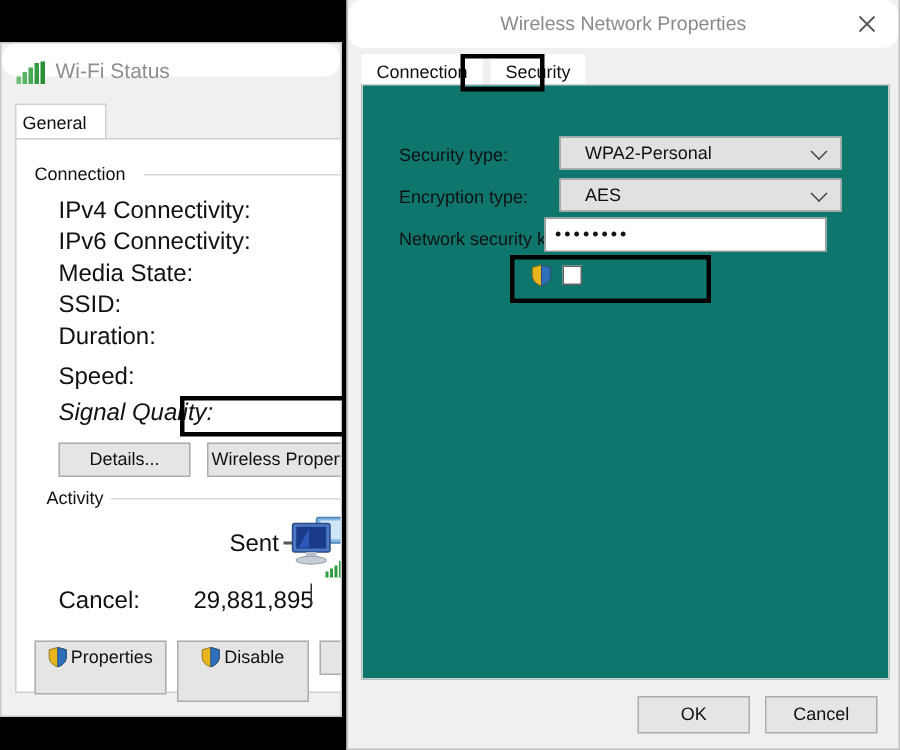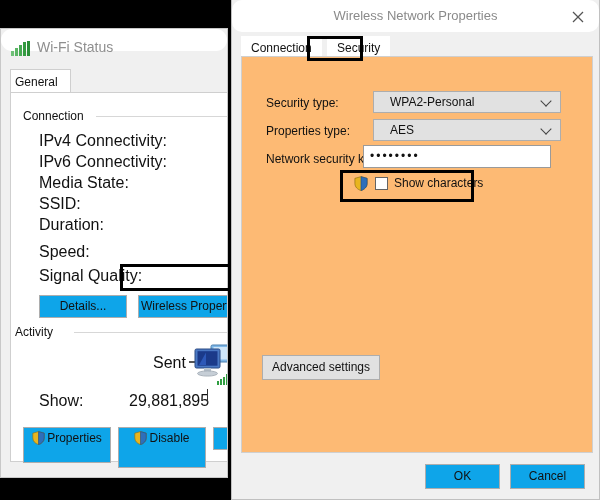--- a/index.html
+++ b/index.html
@@ -58,21 +58,21 @@
     background:#ffffff;
     border:1px solid #cfcfcf;
     box-sizing:border-box;
   }
   .grp-label{position:absolute;font-size:12px;color:#111;background:#ffffff;padding-right:6px;}
   .grp-line{position:absolute;height:1px;background:#d7d7d7;}
   .kv-label{position:absolute;font-size:16px;color:#111;white-space:nowrap;}
 
   .win-btn{
     position:absolute;
-    background:#0ea5e9;
+    background:#e5e5e5;
     border:1px solid #adadad;
     box-sizing:border-box;
     font-family:"Liberation Sans","DejaVu Sans",sans-serif;
     font-size:12px;color:#111;
     text-align:center;
     cursor:default;
     white-space:nowrap;
     overflow:hidden;
   }
   .shield{
@@ -113,21 +113,21 @@
     position:absolute;top:4px;
     padding:5px 10px 6px 10px;
     font-size:12px;color:#111;
     background:#ffffff;
     box-sizing:border-box;height:24px;white-space:nowrap;
   }
   #wnp-tab-connection{left:0px;}
   #wnp-tab-security{left:86px;}
   #wnp-panel{
     position:absolute;left:9px;top:56px;width:352px;height:397px;
-    background:#fdba74;border:1px solid #cfcfcf;box-sizing:border-box;
+    background:#0f766e;border:1px solid #cfcfcf;box-sizing:border-box;
   }
   .field-label{position:absolute;font-size:12px;color:#111;white-space:nowrap;}
   .combo{
     position:absolute;height:22px;
     background:#e1e1e1;border:1px solid #adadad;box-sizing:border-box;
     font-size:12px;color:#111;line-height:20px;padding-left:16px;
   }
   .combo .chev{
     position:absolute;right:7px;top:3px;width:12px;height:12px;
   }
@@ -177,32 +177,32 @@
   <div id="wifi-panel">
     <div class="grp-label" style="left:12px;top:16px;">Connection</div>
     <div class="grp-line" style="left:85px;top:23px;width:300px;"></div>
 
     <div class="kv-label" style="left:28px;top:39px;">IPv4 Connectivity:</div>
     <div class="kv-label" style="left:28px;top:60px;">IPv6 Connectivity:</div>
     <div class="kv-label" style="left:28px;top:81px;">Media State:</div>
     <div class="kv-label" style="left:28px;top:102px;">SSID:</div>
     <div class="kv-label" style="left:28px;top:123px;">Duration:</div>
     <div class="kv-label" style="left:28px;top:150px;">Speed:</div>
-    <div class="kv-label" style="left:28px;top:174px;">Signal Quality:</div>
+    <div class="kv-label" style="left:28px;top:174px;font-style:italic;">Signal Quality:</div>
 
     <div class="win-btn" style="left:28px;top:202px;width:88px;height:23px;line-height:21px;">Details...</div>
     <div class="win-btn" style="left:127px;top:202px;width:110px;height:23px;line-height:21px;">Wireless Properties</div>
 
-    <div class="grp-label" style="left:4px;top:232px;">Activity</div>
+    <div class="grp-label" style="left:20px;top:232px;">Activity</div>
     <div class="grp-line" style="left:63px;top:239px;width:320px;"></div>
 
     <div class="kv-label" style="left:142px;top:261px;">Sent</div>
     <div class="grp-line" style="left:178px;top:268px;width:20px;background:#555;height:2px;"></div>
 
-    <div class="kv-label" style="left:28px;top:299px;">Show:</div>
+    <div class="kv-label" style="left:28px;top:299px;">Cancel:</div>
     <div class="kv-label" style="left:118px;top:299px;">29,881,895</div>
     <div class="grp-line" style="left:196px;top:296px;width:1px;height:14px;background:#333;"></div>
 
     <div class="win-btn" style="left:12px;top:334px;width:88px;height:36px;line-height:21px;">
       <span class="shield"><svg width="13" height="14" viewBox="0 0 13 14">
             <path d="M6.5 0.6 L12.2 2.2 V7 C12.2 10.3 9.6 12.6 6.5 13.6 C3.4 12.6 0.8 10.3 0.8 7 V2.2 Z" fill="#e8b51f" stroke="#8a6b10" stroke-width="0.6"></path>
             <path d="M6.5 0.6 L12.2 2.2 V7 C12.2 10.3 9.6 12.6 6.5 13.6 Z" fill="#2e6fba" stroke="#1d4c85" stroke-width="0.6"></path>
           </svg></span><span>Properties</span>
     </div>
     <div class="win-btn" style="left:107px;top:334px;width:88px;height:41px;line-height:21px;">
@@ -247,46 +247,44 @@
     </div>
   </div>
 
   <div id="wnp-tabstrip">
     <div class="wnp-tab" id="wnp-tab-connection">Connection</div>
     <div class="wnp-tab" id="wnp-tab-security">Security</div>
   </div>
 
   <div id="wnp-panel">
     <div class="field-label" style="left:24px;top:39px;">Security type:</div>
-    <div class="field-label" style="left:24px;top:67px;">Properties type:</div>
+    <div class="field-label" style="left:24px;top:67px;">Encryption type:</div>
     <div class="field-label" style="left:24px;top:95px;">Network security key</div>
 
     <div class="combo" style="left:131px;top:34px;width:188px;">
       <span>WPA2-Personal</span>
       <span class="chev"></span>
     </div>
     <div class="combo" style="left:131px;top:62px;width:188px;">
       <span>AES</span>
       <span class="chev"></span>
     </div>
 
-    <div class="win-btn" style="left:20px;top:298px;width:118px;height:25px;line-height:23px;background:#e1e1e1;">Advanced settings</div>
   </div>
 
   <div id="nsk-input" style="left:131px;top:145px;width:188px;">••••••••</div>
 
   <div style="position:absolute;left:117px;top:172px;width:150px;height:24px;">
     <span style="position:absolute;left:5px;top:4px;">
       <svg width="14" height="15" viewBox="0 0 13 14">
         <path d="M6.5 0.6 L12.2 2.2 V7 C12.2 10.3 9.6 12.6 6.5 13.6 C3.4 12.6 0.8 10.3 0.8 7 V2.2 Z" fill="#e8b51f" stroke="#8a6b10" stroke-width="0.6"></path>
         <path d="M6.5 0.6 L12.2 2.2 V7 C12.2 10.3 9.6 12.6 6.5 13.6 Z" fill="#2e6fba" stroke="#1d4c85" stroke-width="0.6"></path>
       </svg>
     </span>
     <span class="checkbox-sq" style="left:26px;top:5px;"></span>
-    <span style="position:absolute;left:45px;top:4px;font-size:12px;color:#111;white-space:nowrap;">Show characters</span>
   </div>
 
   <div class="win-btn" style="left:193px;top:464px;width:75px;height:25px;line-height:23px;">OK</div>
   <div class="win-btn" style="left:278px;top:464px;width:75px;height:25px;line-height:23px;">Cancel</div>
 </div>
 
 <div class="annot" style="left:307px;top:36px;width:56px;height:25px;"></div>
 
 <div class="annot" style="left:340px;top:170px;width:134px;height:32px;"></div>
 

